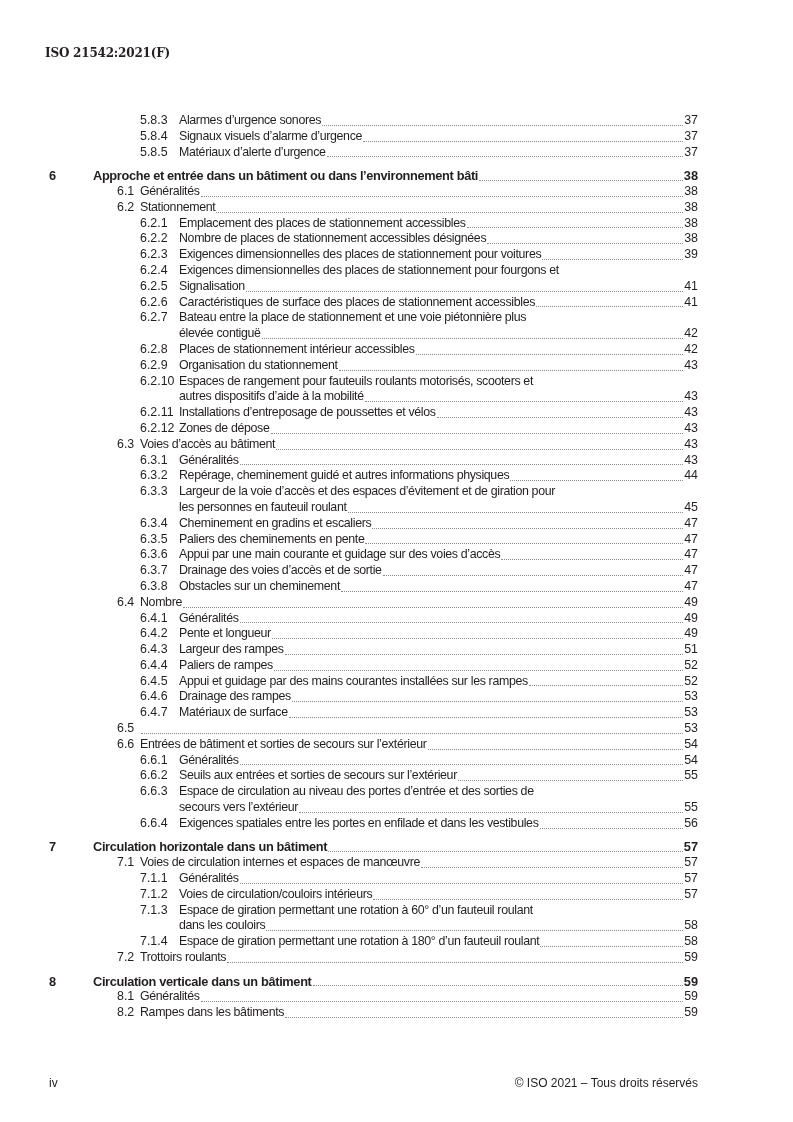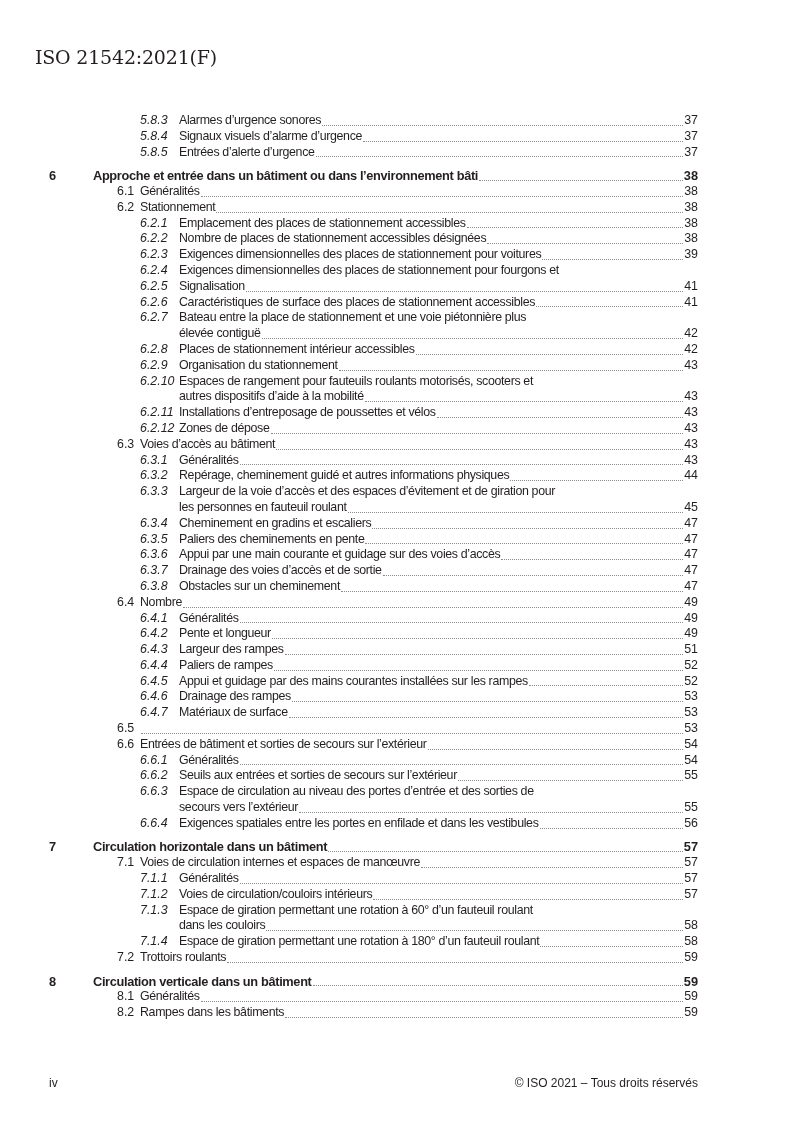--- a/index.html
+++ b/index.html
@@ -2,35 +2,35 @@
 <html><head>
   <meta charset="utf-8">
   <style>
     html, body { margin: 0; padding: 0; background: #ffffff; }
     body {
       width: 793px; height: 1122px; position: relative; overflow: hidden;
       font-family: "DejaVu Serif", "Liberation Serif", serif;
       color: #231f20;
     }
     .header {
-      position: absolute; left: 35px; top: 46px;
-      font-family: "DejaVu Serif", serif; font-weight: normal; font-size: 19px;
+      position: absolute; left: 45px; top: 46px;
+      font-family: "DejaVu Serif", serif; font-weight: bold; font-size: 12px;
       letter-spacing: -0.2px;
     }
     .toc {
       position: absolute; left: 49px; top: 113px; width: 649px;
       font-family: "Liberation Sans", sans-serif;
       font-size: 12.4px;
     }
     .entry { position: relative; line-height: 15.8px; }
     .entry.lvl1 { font-weight: bold; margin-top: 7.8px; font-size: 12.8px; }
     .num { position: absolute; top: 0; }
     .lvl1 .num { left: 0; }
     .lvl2 .num { left: 44px; margin-left: 24px; }
-    .lvl3 .num { left: 91px; font-style: italic; }
+    .lvl3 .num { left: 91px; }
     .titlewrap { display: block; }
     .lvl1 .titlewrap { padding-left: 44px; }
     .lvl2 .titlewrap { padding-left: 91px; }
     .lvl3 .titlewrap { padding-left: 130px; }
     .line { display: flex; align-items: center; white-space: nowrap; }
     .text { flex: 0 0 auto; letter-spacing: -0.35px; }
     .dots {
       flex: 1 1 auto; margin: 0 1px; height: 1px;
       border-bottom: 1px dotted #8a8a8a; align-self: flex-end; margin-bottom: 3px;
     }
@@ -64,21 +64,21 @@
           <span class="text">Signaux visuels d’alarme d’urgence</span>
           <span class="dots"></span>
           <span class="page">37</span>
         </div>
       </div>
     </div>
     <div class="entry lvl3">
       <span class="num">5.8.5</span>
       <div class="titlewrap">
         <div class="line">
-          <span class="text">Entrées d’alerte d’urgence</span>
+          <span class="text">Matériaux d’alerte d’urgence</span>
           <span class="dots"></span>
           <span class="page">37</span>
         </div>
       </div>
     </div>
     <div class="entry lvl1">
       <span class="num">6</span>
       <div class="titlewrap">
         <div class="line">
           <span class="text">Approche et entrée dans un bâtiment ou dans l’environnement bâti</span>

